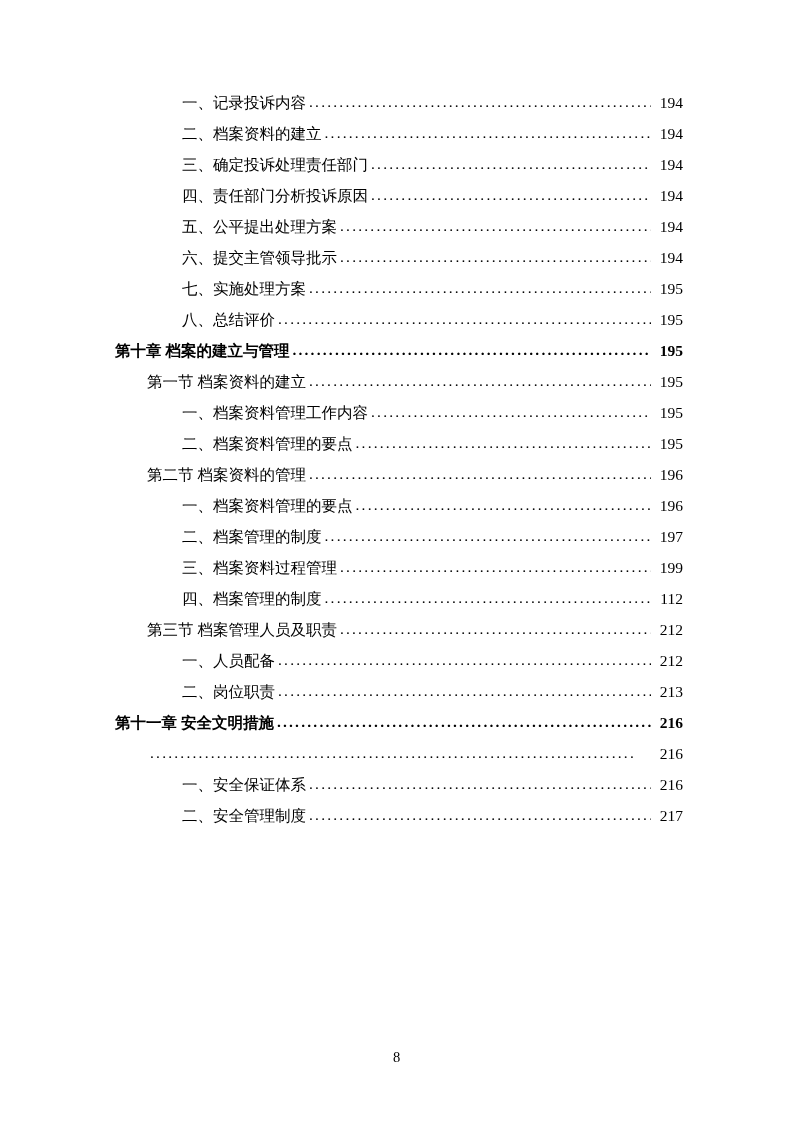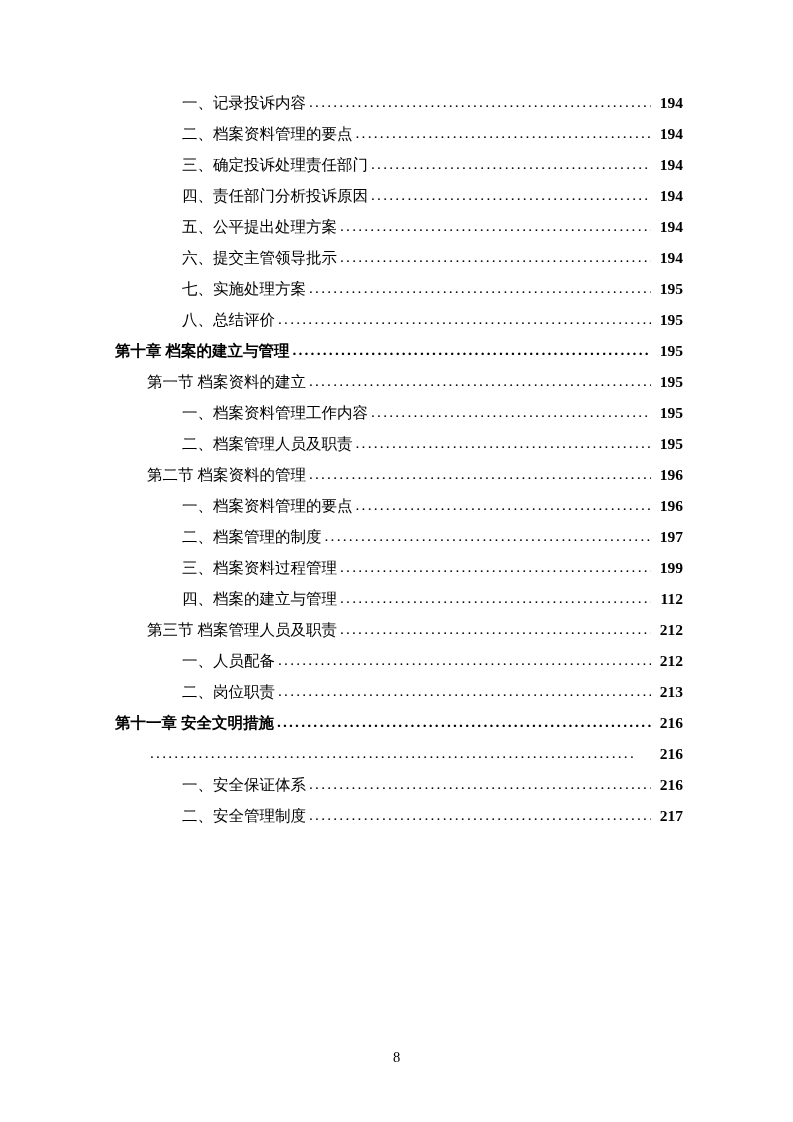--- a/index.html
+++ b/index.html
@@ -43,21 +43,20 @@
     font-size: 15.5px;
     letter-spacing: 2.2px;
     color: #000;
     position: relative;
     top: -1px;
   }
   .toc-row .page-num {
     flex: 0 0 auto;
     text-align: right;
     min-width: 30px;
-    font-weight: bold;
   }
   
   .lvl-chapter {
     padding-left: 0px;
     font-weight: bold;
   }
   .lvl-section {
     padding-left: 32px;
   }
   .lvl-item {
@@ -77,21 +76,21 @@
 <body>
 
 <div class="page">
   <div class="toc" id="toc-container">
       <div class="toc-row lvl-item">
         <span class="title">一、记录投诉内容</span>
         <span class="dots">................................................................................</span>
         <span class="page-num">194</span>
       </div>
       <div class="toc-row lvl-item">
-        <span class="title">二、档案资料管理的要点</span>
+        <span class="title">二、档案资料的建立</span>
         <span class="dots">................................................................................</span>
         <span class="page-num">194</span>
       </div>
       <div class="toc-row lvl-item">
         <span class="title">三、确定投诉处理责任部门</span>
         <span class="dots">................................................................................</span>
         <span class="page-num">194</span>
       </div>
       <div class="toc-row lvl-item">
         <span class="title">四、责任部门分析投诉原因</span>
@@ -127,21 +126,21 @@
         <span class="title">第一节  档案资料的建立</span>
         <span class="dots">................................................................................</span>
         <span class="page-num">195</span>
       </div>
       <div class="toc-row lvl-item">
         <span class="title">一、档案资料管理工作内容</span>
         <span class="dots">................................................................................</span>
         <span class="page-num">195</span>
       </div>
       <div class="toc-row lvl-item">
-        <span class="title">二、档案管理人员及职责</span>
+        <span class="title">二、档案资料管理的要点</span>
         <span class="dots">................................................................................</span>
         <span class="page-num">195</span>
       </div>
       <div class="toc-row lvl-section">
         <span class="title">第二节  档案资料的管理</span>
         <span class="dots">................................................................................</span>
         <span class="page-num">196</span>
       </div>
       <div class="toc-row lvl-item">
         <span class="title">一、档案资料管理的要点</span>
@@ -152,21 +151,21 @@
         <span class="title">二、档案管理的制度</span>
         <span class="dots">................................................................................</span>
         <span class="page-num">197</span>
       </div>
       <div class="toc-row lvl-item">
         <span class="title">三、档案资料过程管理</span>
         <span class="dots">................................................................................</span>
         <span class="page-num">199</span>
       </div>
       <div class="toc-row lvl-item">
-        <span class="title">四、档案的建立与管理</span>
+        <span class="title">四、档案管理的制度</span>
         <span class="dots">................................................................................</span>
         <span class="page-num">112</span>
       </div>
       <div class="toc-row lvl-section">
         <span class="title">第三节  档案管理人员及职责</span>
         <span class="dots">................................................................................</span>
         <span class="page-num">212</span>
       </div>
       <div class="toc-row lvl-item">
         <span class="title">一、人员配备</span>

